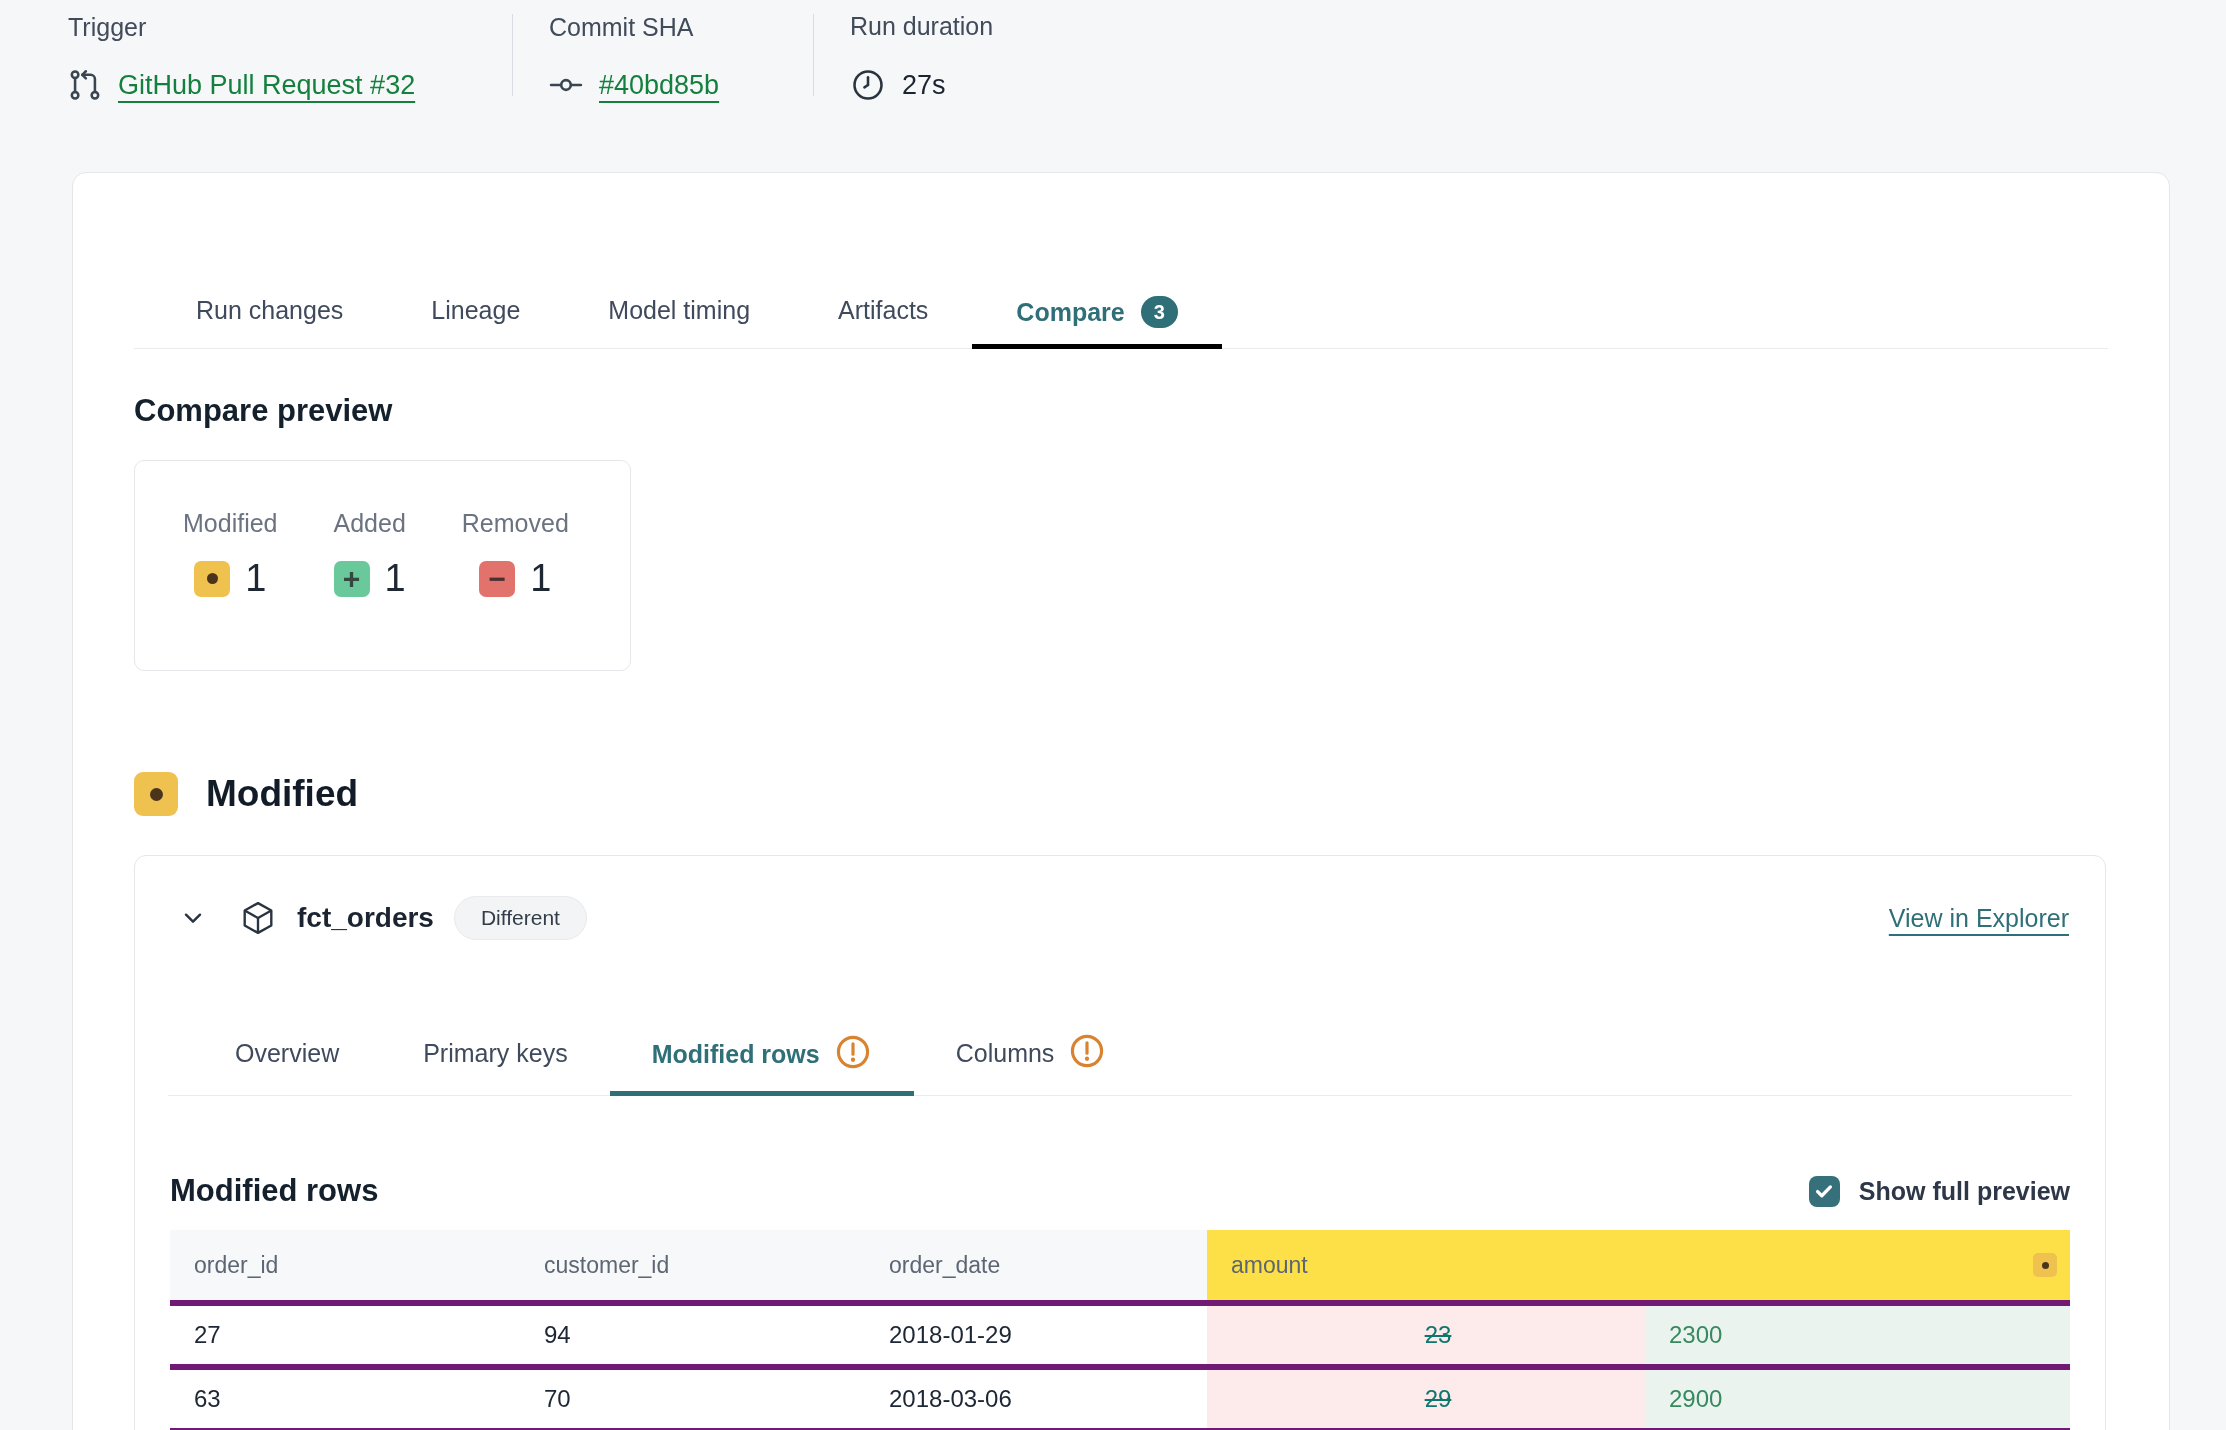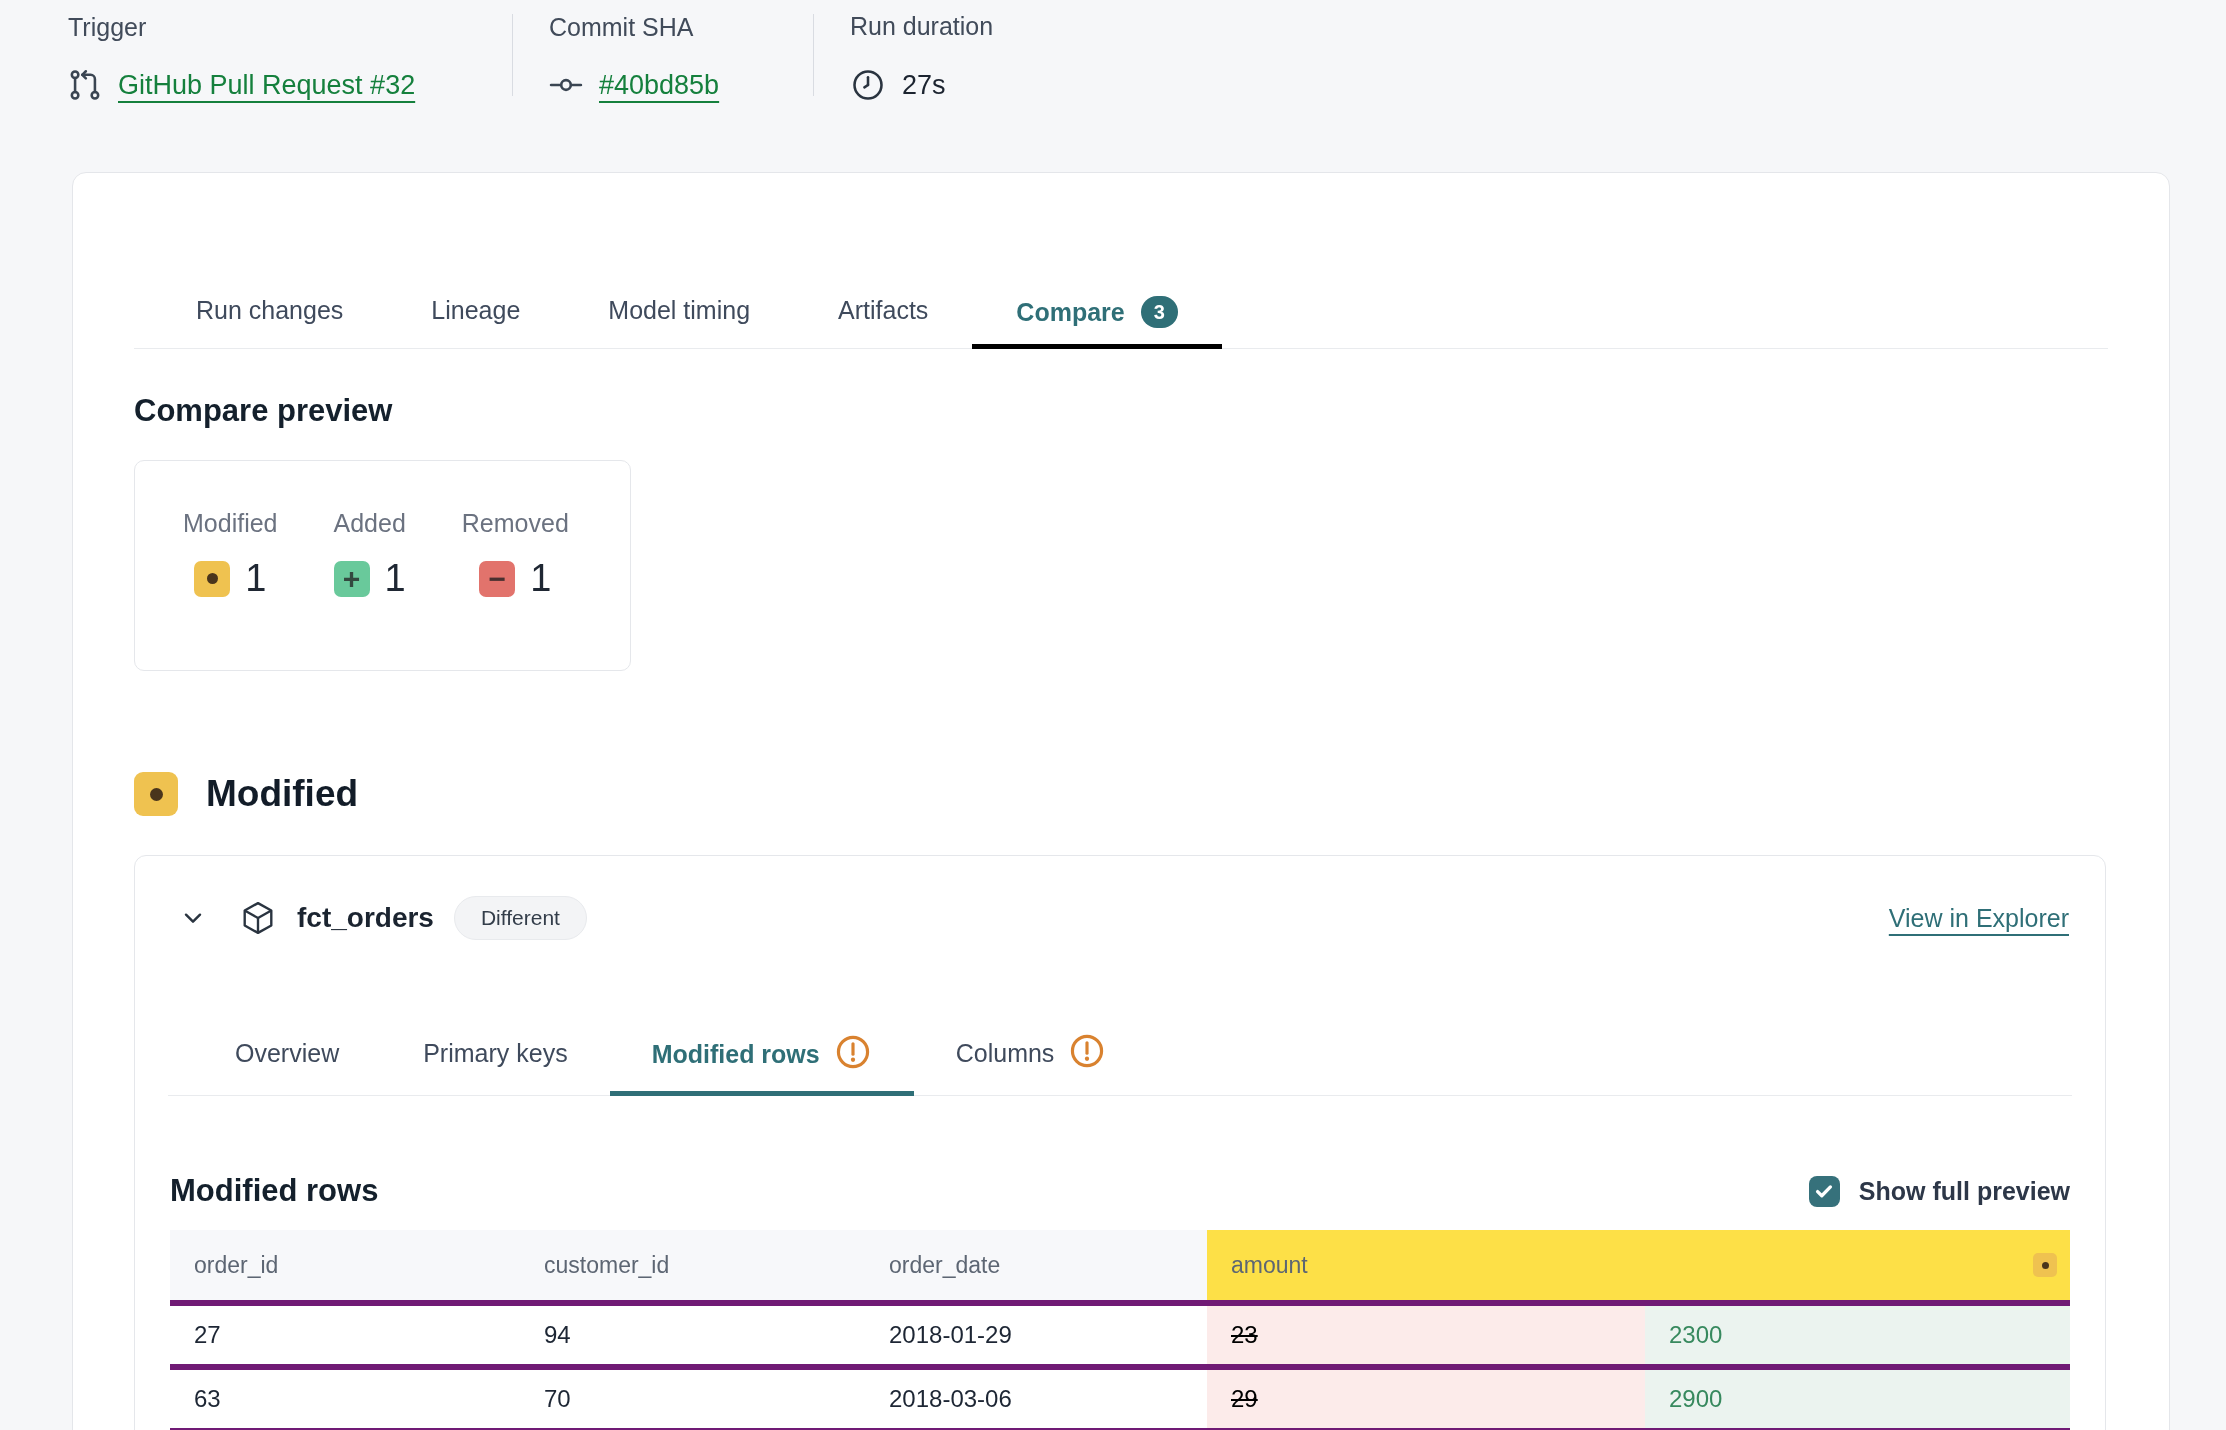--- a/index.html
+++ b/index.html
@@ -84,21 +84,21 @@
   .rows-table { margin:18px 35px 0 35px; display:grid; grid-template-columns:350px 345px 342px 438px 1fr; }
   .th { height:70px; display:flex; align-items:center; padding-left:24px; background:#f7f8fa;
         font-size:23px; font-weight:500; color:#5d6673; }
   .th.amount { grid-column:span 2; background:#fde047; padding-right:13px; }
   .th .spacer { flex:1; }
   .mini-marker { width:24px; height:24px; border-radius:5px; background:#efc250;
                  display:inline-flex; align-items:center; justify-content:center; }
   .mini-marker::after { content:""; width:7px; height:7px; border-radius:50%; background:#4a351c; }
   .td { height:64px; display:flex; align-items:center; padding-left:24px; font-size:24px; color:#1d2634;
         border-top:6px solid #701a75; background:#fff; }
-  .td.old { background:#fcebea; color:#000000; }
+  .td.old { background:#fcebea; color:#0f766e;justify-content:center; }
   .td.old span { text-decoration:line-through; text-decoration-thickness:2px; }
   .td.new { background:#ebf3ef; color:#37895e; }
 </style>
 </head>
 <body>
 
 <div id="screen">
 
   <div class="top-meta">
     <div class="meta-block trigger">

